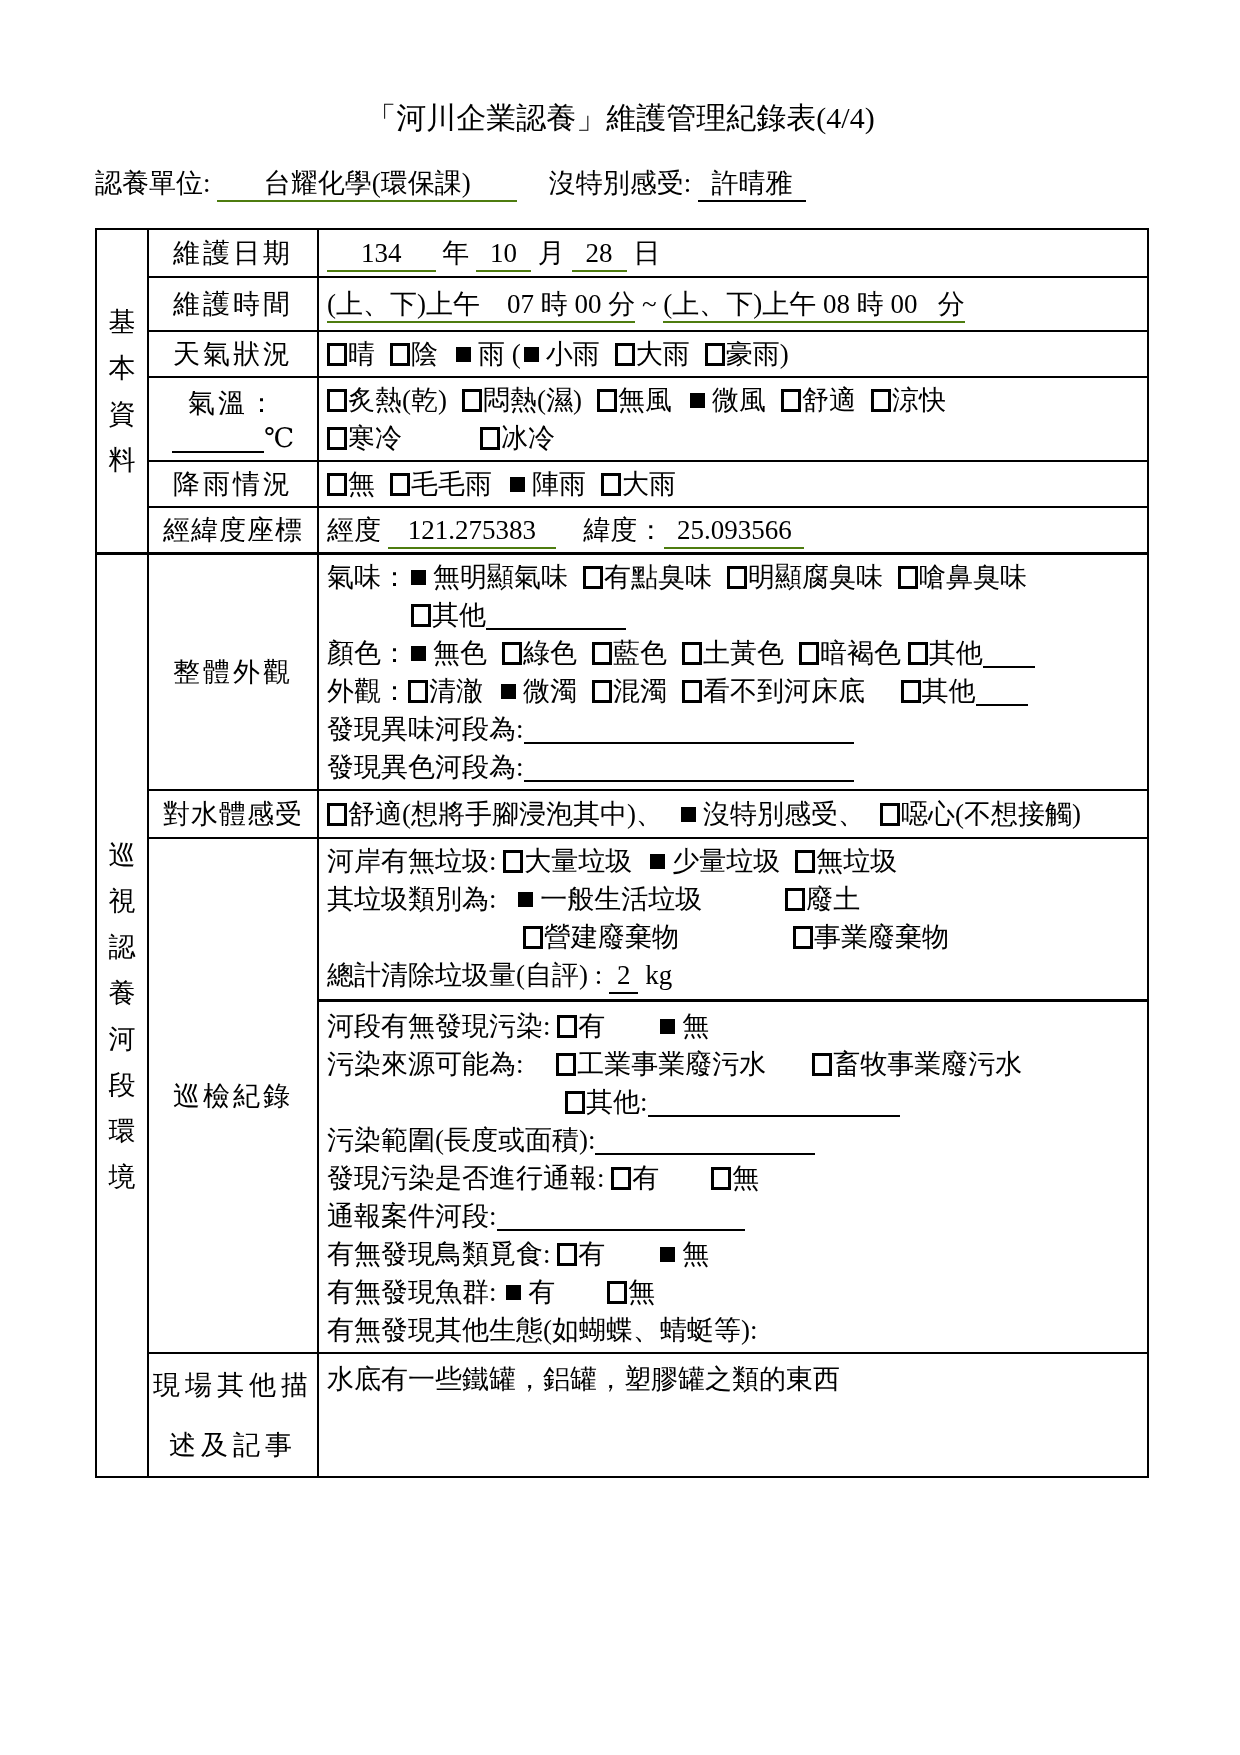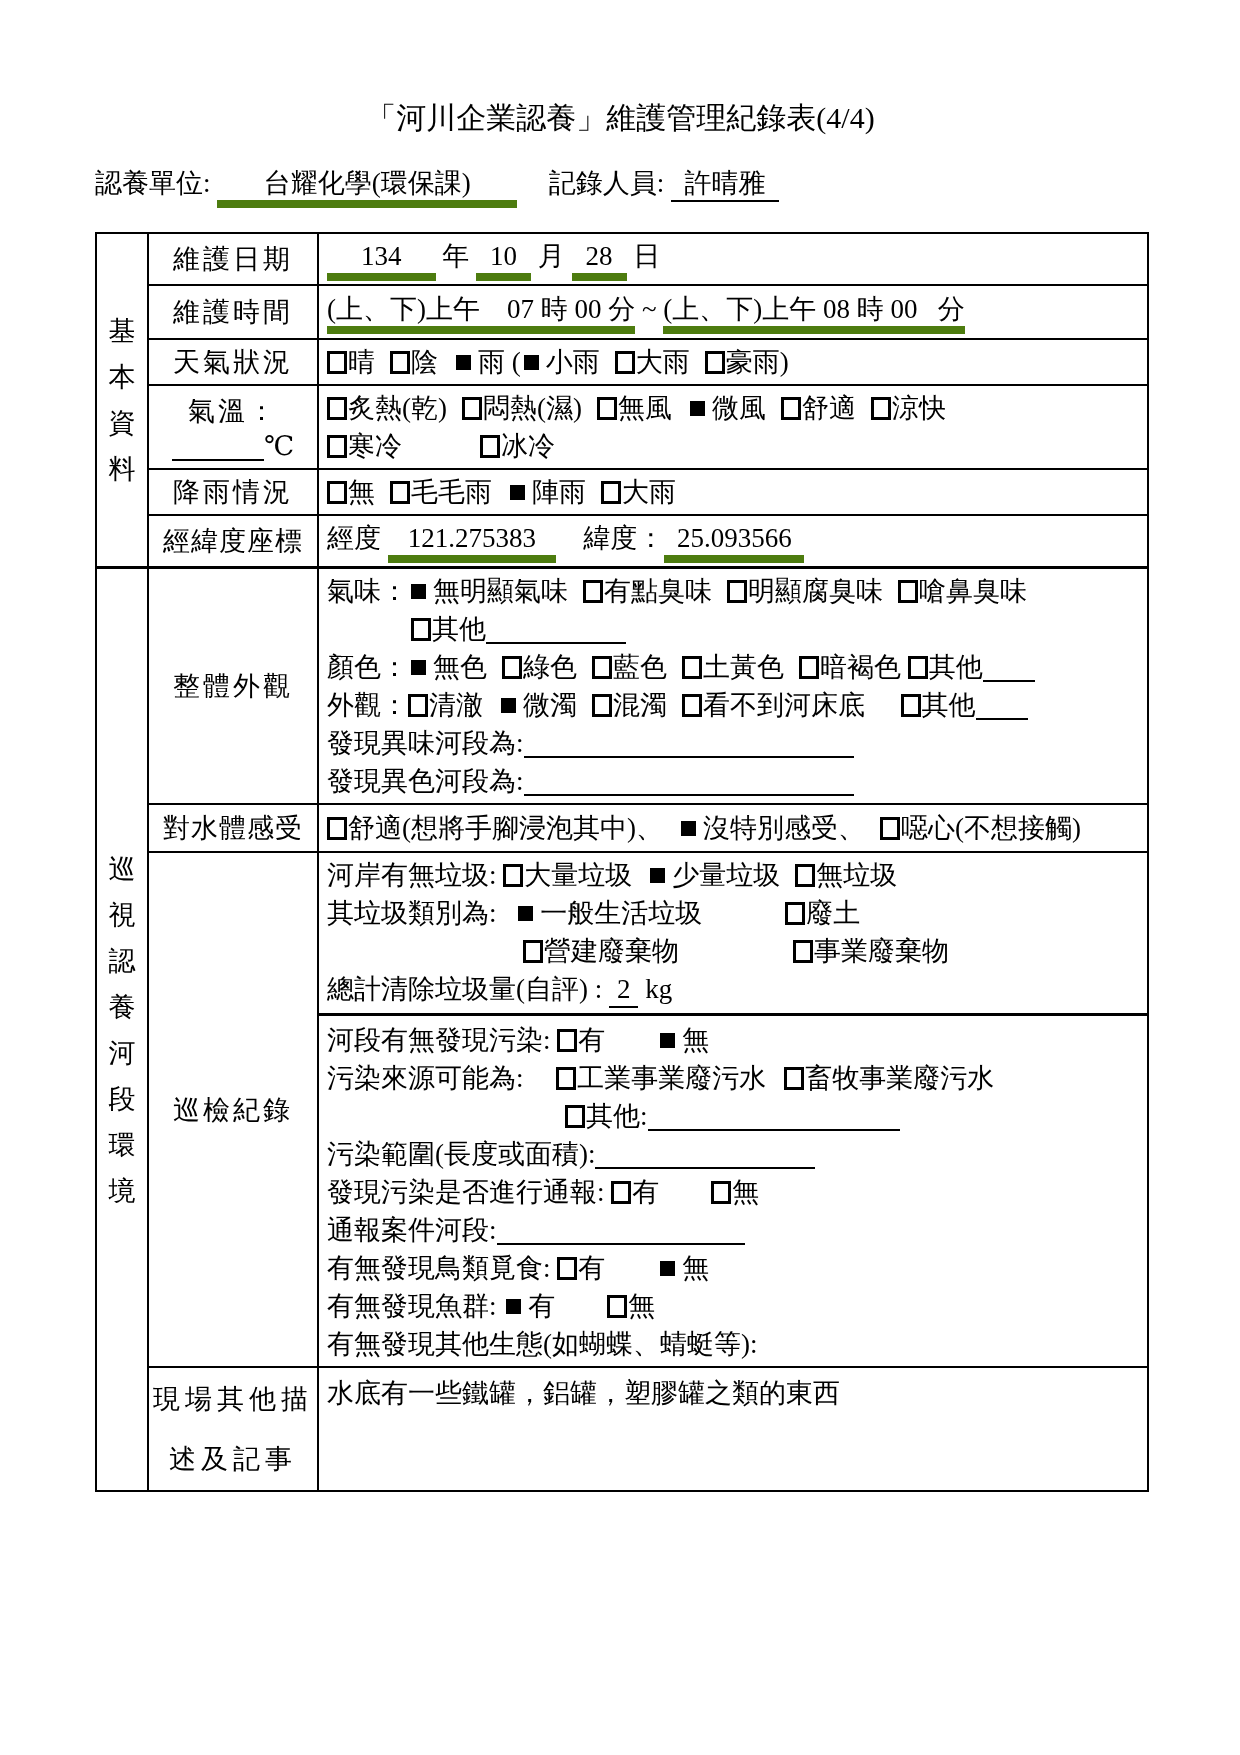--- a/index.html
+++ b/index.html
@@ -8,21 +8,21 @@
     font-family:"Liberation Serif","DejaVu Serif",serif;
     color:#000;font-size:27px;
     -webkit-font-smoothing:antialiased;
   }
   .page{box-sizing:border-box;width:1240px;padding:96px 94px 0 95px;}
   .title{text-align:center;font-size:38px;line-height:44px;letter-spacing:1px;}
   .subtitle{text-align:center;font-size:30px;line-height:40px;margin-top:2px;}
   .hline{margin-top:24px;line-height:42px;white-space:nowrap;}
   .hline2{margin-top:12px;line-height:42px;white-space:nowrap;}
   .uval{
-    display:inline-block;border-bottom:8px solid #4d7c0f;
+    display:inline-block;border-bottom:2px solid #4d7c0f;
     white-space:pre;line-height:34px;
   }
   .uval.center{text-align:center;}
   .thin-u{border-bottom:2px solid #000;}
   table{border-collapse:collapse;table-layout:fixed;width:1052px;margin-top:24px;}
   td{border:2px solid #000;padding:3px 8px;vertical-align:middle;box-sizing:border-box;}
   tr.thick td{border-top:3px solid #000;}
   .section-cell{width:52px;padding:3px 2px;text-align:center;}
   .label-cell{width:170px;text-align:center;letter-spacing:3px;padding:1px 4px;}
   .content-cell{width:830px;}
@@ -52,21 +52,21 @@
 <body>
 
 <div class="page">
 
   <div class="subtitle">「河川企業認養」維護管理紀錄表(4/4)</div>
 
   <div class="hline">
     <span>認養單位:</span>
     <span class="uval center" style="width:300px;">台耀化學(環保課)</span>
     <span style="display:inline-block;width:18px;"></span>
-    <span>記錄人員:</span>
+    <span>沒特別感受:</span>
     <span class="uval center thin-u" style="min-width:96px;padding:0 6px;">許晴雅</span>
   </div>
 
 
   <table>
     <tbody>
 
     <tr>
       <td class="section-cell" rowspan="6" style="height:300px;">
         <div class="vtext">基本資料</div>
@@ -192,21 +192,21 @@
         </div>
 
         <div class="cell-divider"></div>
 
         <div class="fline pair">
           <span>河段有無發現污染:</span>
           <span><span class="opt"><span class="box"></span><span>有</span></span><span class="opt"><span class="box checked"></span><span>無</span></span></span>
         </div>
         <div class="fline">
           <span>污染來源可能為:</span>
-          <span style="display:inline-block;width:26px;"></span><span class="col" style="width:228px;"><span class="opt"><span class="box"></span><span>工業事業廢污水</span></span></span><span><span class="opt"><span class="box"></span><span>畜牧事業廢污水</span></span></span>
+          <span style="display:inline-block;width:26px;"></span><span class="col" style="width:256px;"><span class="opt"><span class="box"></span><span>工業事業廢污水</span></span></span><span><span class="opt"><span class="box"></span><span>畜牧事業廢污水</span></span></span>
         </div>
         <div class="fline" style="padding-left:238px;">
           <span><span class="opt"><span class="box"></span><span>其他:</span></span></span><span class="blank" style="width:252px;"></span>
         </div>
         <div class="fline">
           <span>污染範圍(長度或面積):</span><span class="blank" style="width:220px;"></span>
         </div>
         <div class="fline pair">
           <span>發現污染是否進行通報:</span>
           <span><span class="opt"><span class="box"></span><span>有</span></span><span class="opt"><span class="box"></span><span>無</span></span></span>

